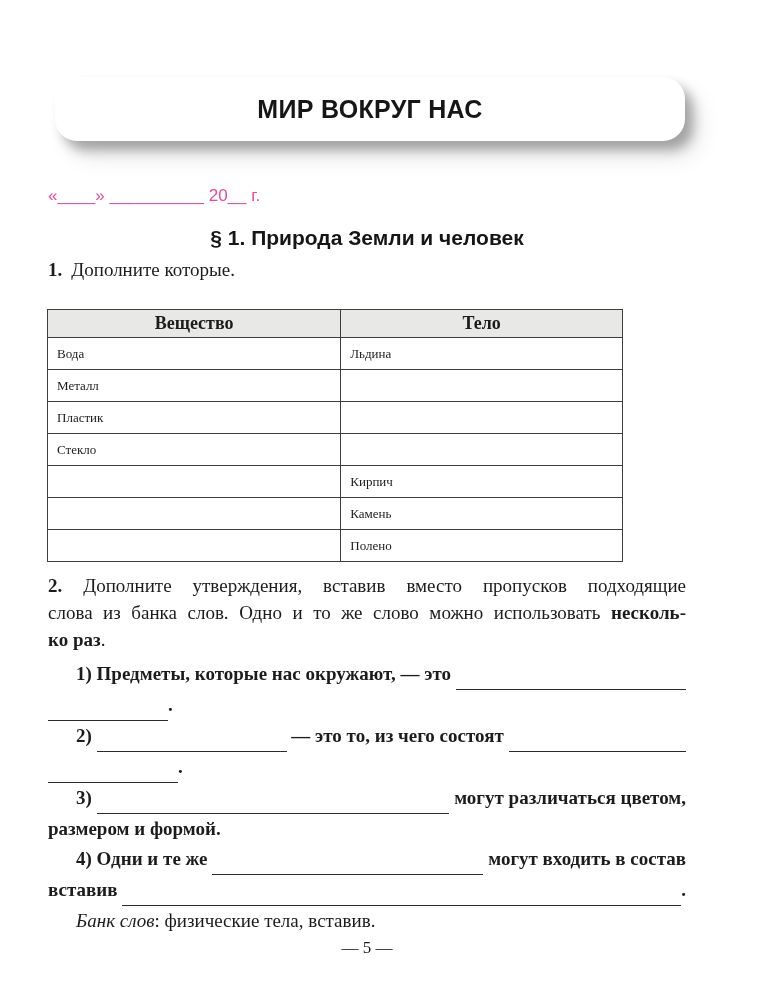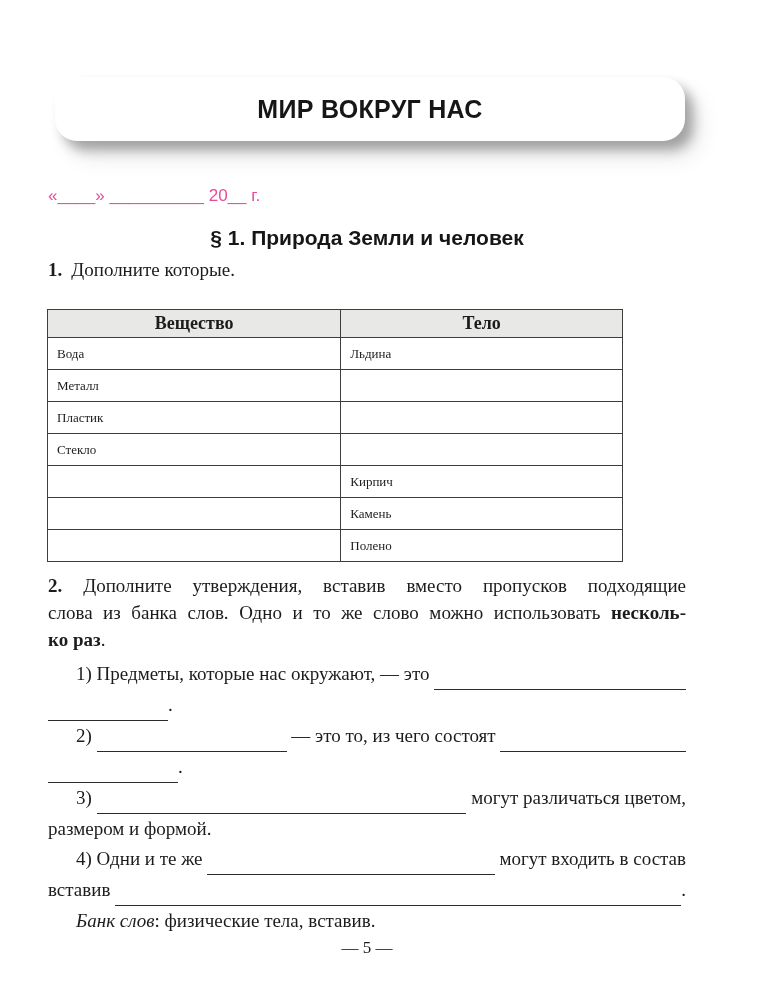--- a/index.html
+++ b/index.html
@@ -44,21 +44,21 @@
   .fill-table th, .fill-table td { border:1.5px solid var(--border); }
   .fill-table th {
     background:var(--thbg); font-weight:bold; font-size:18px;
     height:25px; text-align:center; font-family:"Liberation Serif", serif;
   }
   .fill-table td { font-size:13px; height:31px; padding:0 17px 0 9px; vertical-align:middle; }
 
   .instr { margin-top:10px; font-size:19px; line-height:27px; }
   .jline.justify { text-align:justify; text-align-last:justify; }
   .items { margin-top:6px; }
-  .fline { display:flex; align-items:baseline; line-height:30px; font-size:19px; }
+  .fline { display:flex; align-items:baseline; line-height:30px; font-size:19px;font-weight:bold; }
   .fline .seg { white-space:pre; flex:0 0 auto; }
   .indent { padding-left:28px; }
   .blank { border-bottom:1.5px solid var(--underline); }
   .blank.fill { flex:1 1 30px; }
   .bold { font-weight:bold; }
   .italic { font-style:italic;margin-top:40px; }
   .bank { font-size:19px; line-height:30px; }
   .footer { text-align:center; font-size:17px; margin-top:2px; }
 </style>
 </head>

